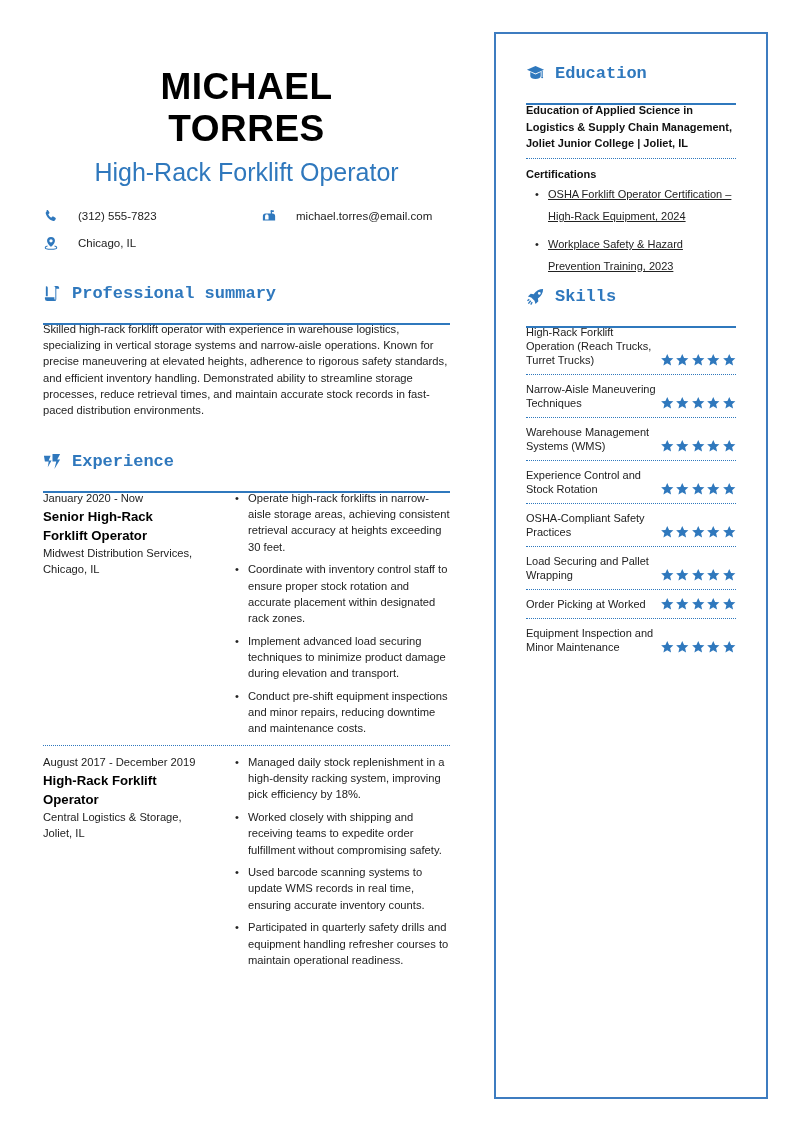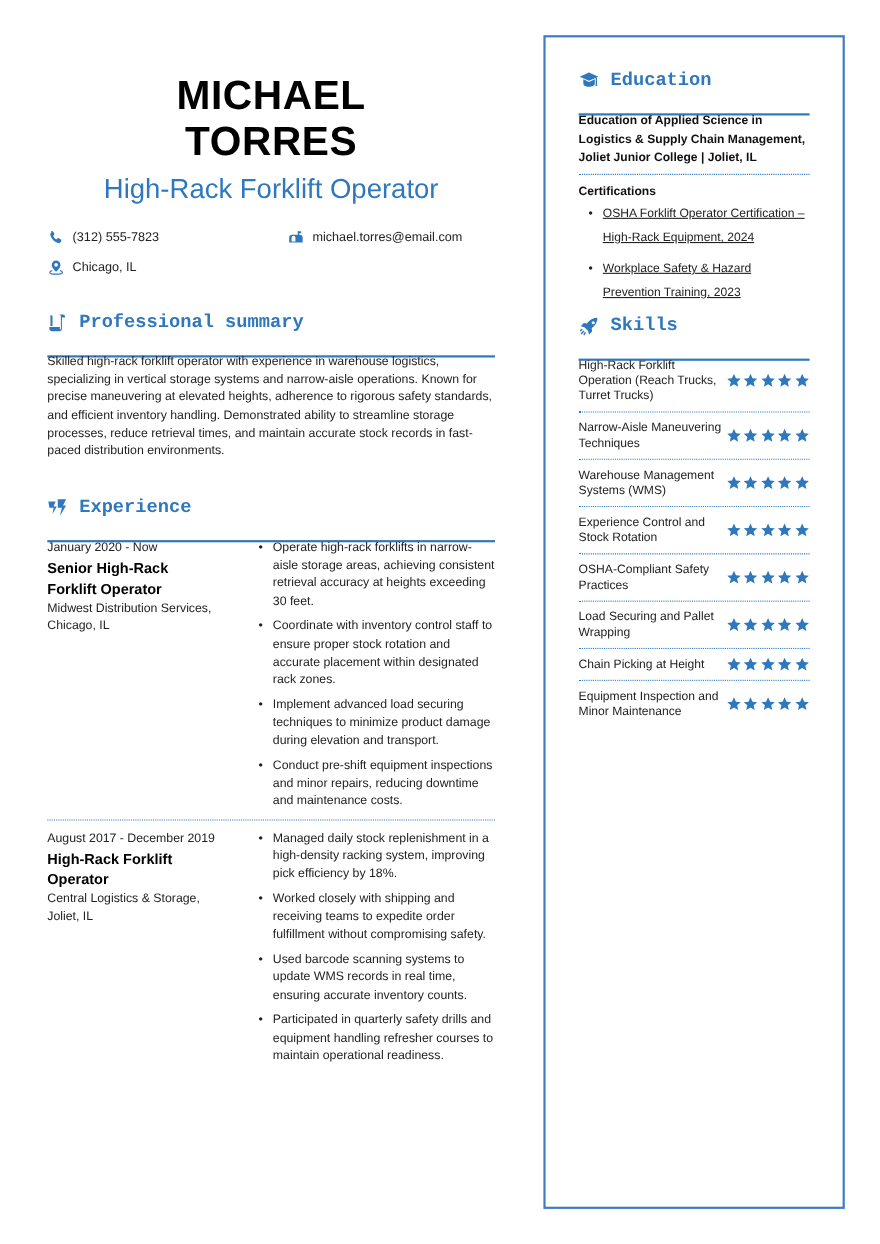--- a/index.html
+++ b/index.html
@@ -1,21 +1,21 @@
 <!DOCTYPE html>
 <html><head>
 <meta charset="utf-8">
 <style>
   * { box-sizing: border-box; margin: 0; padding: 0; }
   html, body { width: 800px; height: 1131px; background: #ffffff; }
   body { position: relative; font-family: "Liberation Sans", "DejaVu Sans", sans-serif; color: #222; overflow: hidden; }
   .name { position: absolute; left: 43px; top: 66px; width: 407px; text-align: center; font-family: "Liberation Sans", sans-serif; font-weight: bold; font-size: 37px; line-height: 42px; color: #000; letter-spacing: 0.5px; }
   .headline { position: absolute; left: 43px; top: 156px; width: 407px; text-align: center; font-size: 25px; color: #2f78bd; line-height: 32px; }
 
-  .contact { position: absolute; font-size: 11.5px; color: #222; display: flex; align-items: center; gap: 8px; height: 16px; }
+  .contact { position: absolute; font-size: 11.5px; color: #222; display: flex; align-items: center; gap: 20px; height: 16px; }
   .contact svg { width: 14px; height: 14px; flex: none; }
   .c-phone { left: 44px; top: 208px; }
   .c-email { left: 262px; top: 208px; }
   .c-loc { left: 44px; top: 235px; }
 
   .section-head { position: absolute; display: flex; align-items: center; gap: 10px; color: #2f78bd; font-family: "Liberation Mono", "DejaVu Sans Mono", monospace; font-weight: bold; font-size: 17px; border-bottom: 2px solid #2f78bd; padding-bottom: 20px; }
   .section-head svg { width: 19px; height: 19px; flex: none; }
   .sh-summary { left: 43px; top: 284px; width: 407px; }
   .sh-exp { left: 43px; top: 452px; width: 407px; }
   .sh-edu { left: 526px; top: 64px; width: 210px; }
@@ -38,21 +38,21 @@
   .panel { position: absolute; left: 494px; top: 32px; width: 274px; height: 1067px; border: 2px solid #3d7cc0; }
 
   .edu-degree { position: absolute; left: 526px; top: 102px; width: 212px; font-size: 11px; font-weight: bold; line-height: 16.5px; color: #111; }
   .edu-divider { position: absolute; left: 526px; top: 158px; width: 210px; border-top: 1px dotted #2f78bd; }
   .cert-title { position: absolute; left: 526px; top: 167px; font-size: 11px; font-weight: bold; color: #111; line-height: 14px; }
   .cert-list { position: absolute; left: 533px; top: 183px; width: 205px; list-style: none; }
   .cert-list li { position: relative; padding-left: 15px; font-size: 11px; line-height: 22px; color: #222; margin-bottom: 6px; text-decoration: underline; }
   .cert-list li::before { content: "•"; position: absolute; left: 2px; top: 0; }
 
   .skills { position: absolute; left: 526px; top: 325px; width: 210px; }
-  .skill { display: flex; justify-content: space-between; align-items: center; padding: 0 0 7px 0; margin-bottom: 7px; border-bottom: 1px dotted #2f78bd; }
+  .skill { display: flex; justify-content: space-between; align-items: flex-end; padding: 0 0 7px 0; margin-bottom: 7px; border-bottom: 1px dotted #2f78bd; }
   .skill:last-child { border-bottom: none; }
   .skill-name { font-size: 11px; line-height: 14px; color: #222; width: 132px; }
   .stars { display: flex; gap: 1px; margin-top: 0px; }
   .stars svg { width: 14.5px; height: 14px; }
 </style>
 </head>
 <body>
 
 <div class="name">
   <div>MICHAEL</div>
@@ -290,21 +290,21 @@
         </svg>
         <svg viewBox="0 0 24 24">
           <path fill="#2f78bd" d="M12 1.5l3.1 6.9 7.4.7-5.6 5 1.7 7.4L12 17.6l-6.6 3.9 1.7-7.4-5.6-5 7.4-.7z"></path>
         </svg>
         <svg viewBox="0 0 24 24">
           <path fill="#2f78bd" d="M12 1.5l3.1 6.9 7.4.7-5.6 5 1.7 7.4L12 17.6l-6.6 3.9 1.7-7.4-5.6-5 7.4-.7z"></path>
         </svg>
       </div>
   </div>
   <div class="skill">
-    <div class="skill-name">Chain Picking at Height</div>
+    <div class="skill-name">Order Picking at Worked</div>
     <div class="stars">
         <svg viewBox="0 0 24 24">
           <path fill="#2f78bd" d="M12 1.5l3.1 6.9 7.4.7-5.6 5 1.7 7.4L12 17.6l-6.6 3.9 1.7-7.4-5.6-5 7.4-.7z"></path>
         </svg>
         <svg viewBox="0 0 24 24">
           <path fill="#2f78bd" d="M12 1.5l3.1 6.9 7.4.7-5.6 5 1.7 7.4L12 17.6l-6.6 3.9 1.7-7.4-5.6-5 7.4-.7z"></path>
         </svg>
         <svg viewBox="0 0 24 24">
           <path fill="#2f78bd" d="M12 1.5l3.1 6.9 7.4.7-5.6 5 1.7 7.4L12 17.6l-6.6 3.9 1.7-7.4-5.6-5 7.4-.7z"></path>
         </svg>

